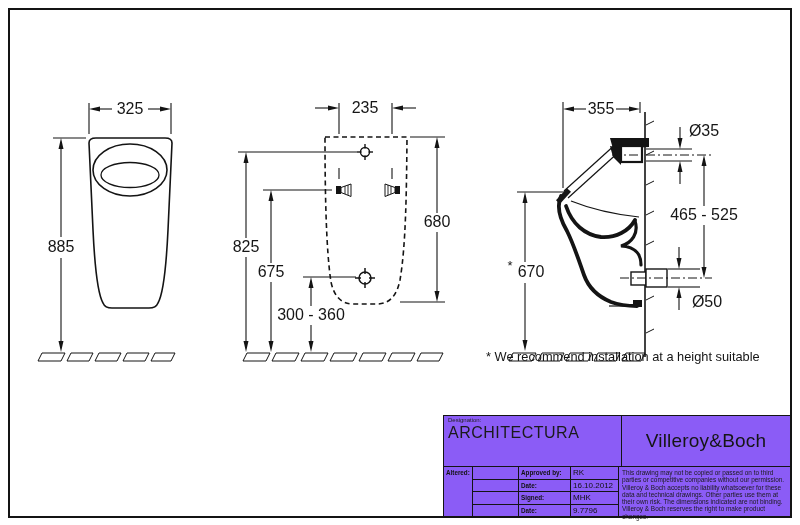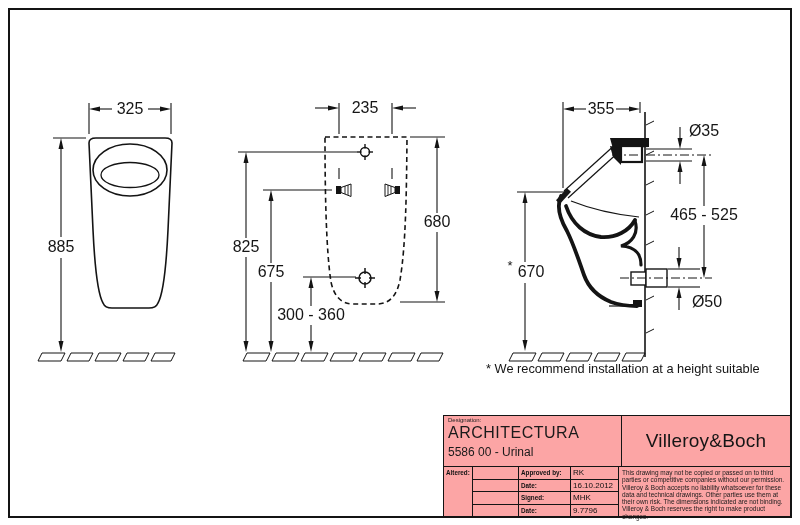--- a/index.html
+++ b/index.html
@@ -3,25 +3,25 @@
 <meta charset="utf-8">
 <style>
   html,body{margin:0;padding:0;background:#ffffff;}
   .page{position:relative;width:800px;height:525px;background:#ffffff;overflow:hidden;
         font-family:"Liberation Sans", sans-serif;color:#111;}
   svg{position:absolute;left:0;top:0;}
   svg text{font-family:"Liberation Sans", sans-serif;fill:#161616;}
   .dim-text{font-size:16px;}
   .dim-text-small{font-size:13px;}
 
-  .footnote{position:absolute;left:486px;top:361px;width:310px;
+  .footnote{position:absolute;left:486px;top:349px;width:310px;
             font-size:12.8px;line-height:1.32;color:#141414;}
 
   .titleblock{position:absolute;left:443px;top:415px;width:348px;height:102px;
-              border:1.5px solid #141414;box-sizing:border-box;background:#fca5a5;
+              border:1.5px solid #141414;box-sizing:border-box;background:#8b5cf6;
               display:flex;flex-direction:column;}
   .tb-row1{display:flex;flex:0 0 50px;border-bottom:1px solid #141414;}
   .tb-designation{width:178px;border-right:1px solid #141414;box-sizing:border-box;
                   padding:1px 0 0 4px;}
   .tb-desig-label{font-size:6px;color:#222;}
   .tb-series{font-size:16px;letter-spacing:0.5px;margin-top:1px;color:#1a1a1a;}
   .tb-model{font-size:12px;margin-top:3px;color:#1a1a1a;}
   .tb-brand{flex:1;display:flex;align-items:center;justify-content:center;
             font-size:19px;letter-spacing:0.2px;color:#151515;}
   .tb-row2{display:flex;flex:1;min-height:0;}
@@ -274,21 +274,20 @@
 
 <div class="footnote">
   <div>* We recommend installation at a height suitable</div>
 </div>
 
 <div class="titleblock">
   <div class="tb-row1">
     <div class="tb-designation">
       <div class="tb-desig-label">Designation:</div>
       <div class="tb-series">ARCHITECTURA</div>
-      <div class="tb-model">5586 00 - Urinal</div>
     </div>
     <div class="tb-brand">Villeroy&amp;Boch</div>
   </div>
   <div class="tb-row2">
     <div class="tb-altered">Altered:</div>
     <div class="tb-col tb-col-empty">
       <div class="tb-cell"></div>
       <div class="tb-cell"></div>
       <div class="tb-cell"></div>
       <div class="tb-cell"></div>

